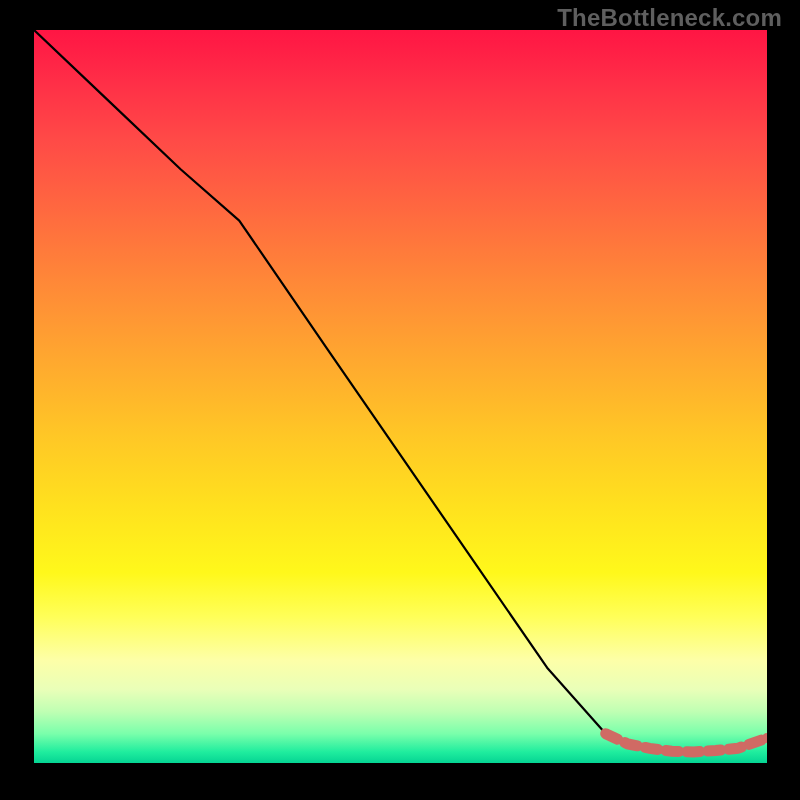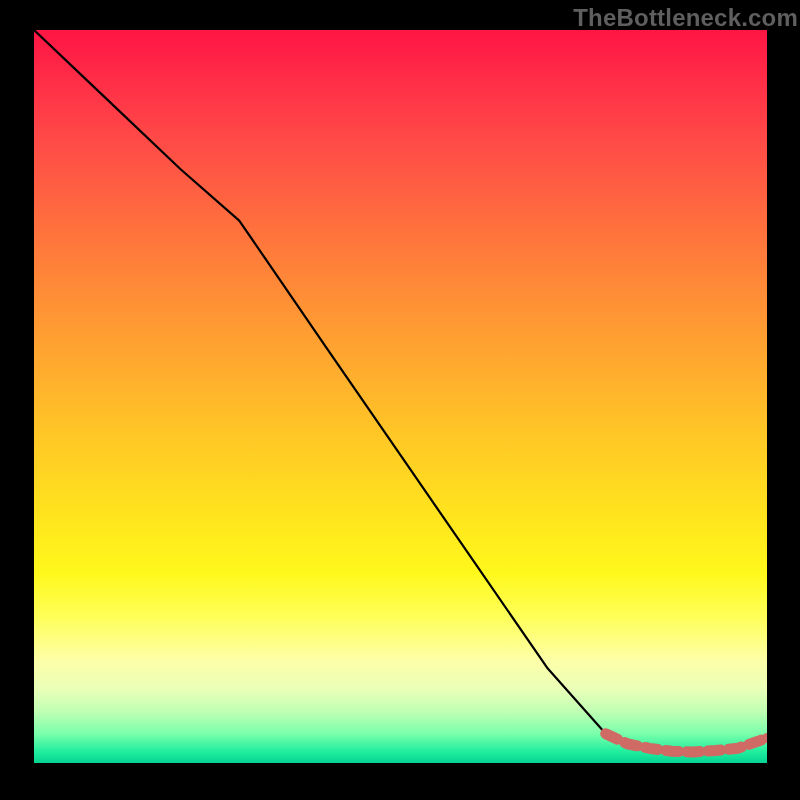--- a/index.html
+++ b/index.html
@@ -13,21 +13,21 @@
   }
   .outer {
     position: relative;
     width: 800px;
     height: 800px;
     background: #000000;
   }
   .watermark {
     position: absolute;
     top: 4px;
-    right: 2px;
+    right: 18px;
     color: #5f5f5f;
     font-size: 24px;
     font-weight: 600;
     letter-spacing: 0.2px;
     z-index: 10;
     user-select: none;
   }
   .plot-frame {
     position: absolute;
     left: 34px;

